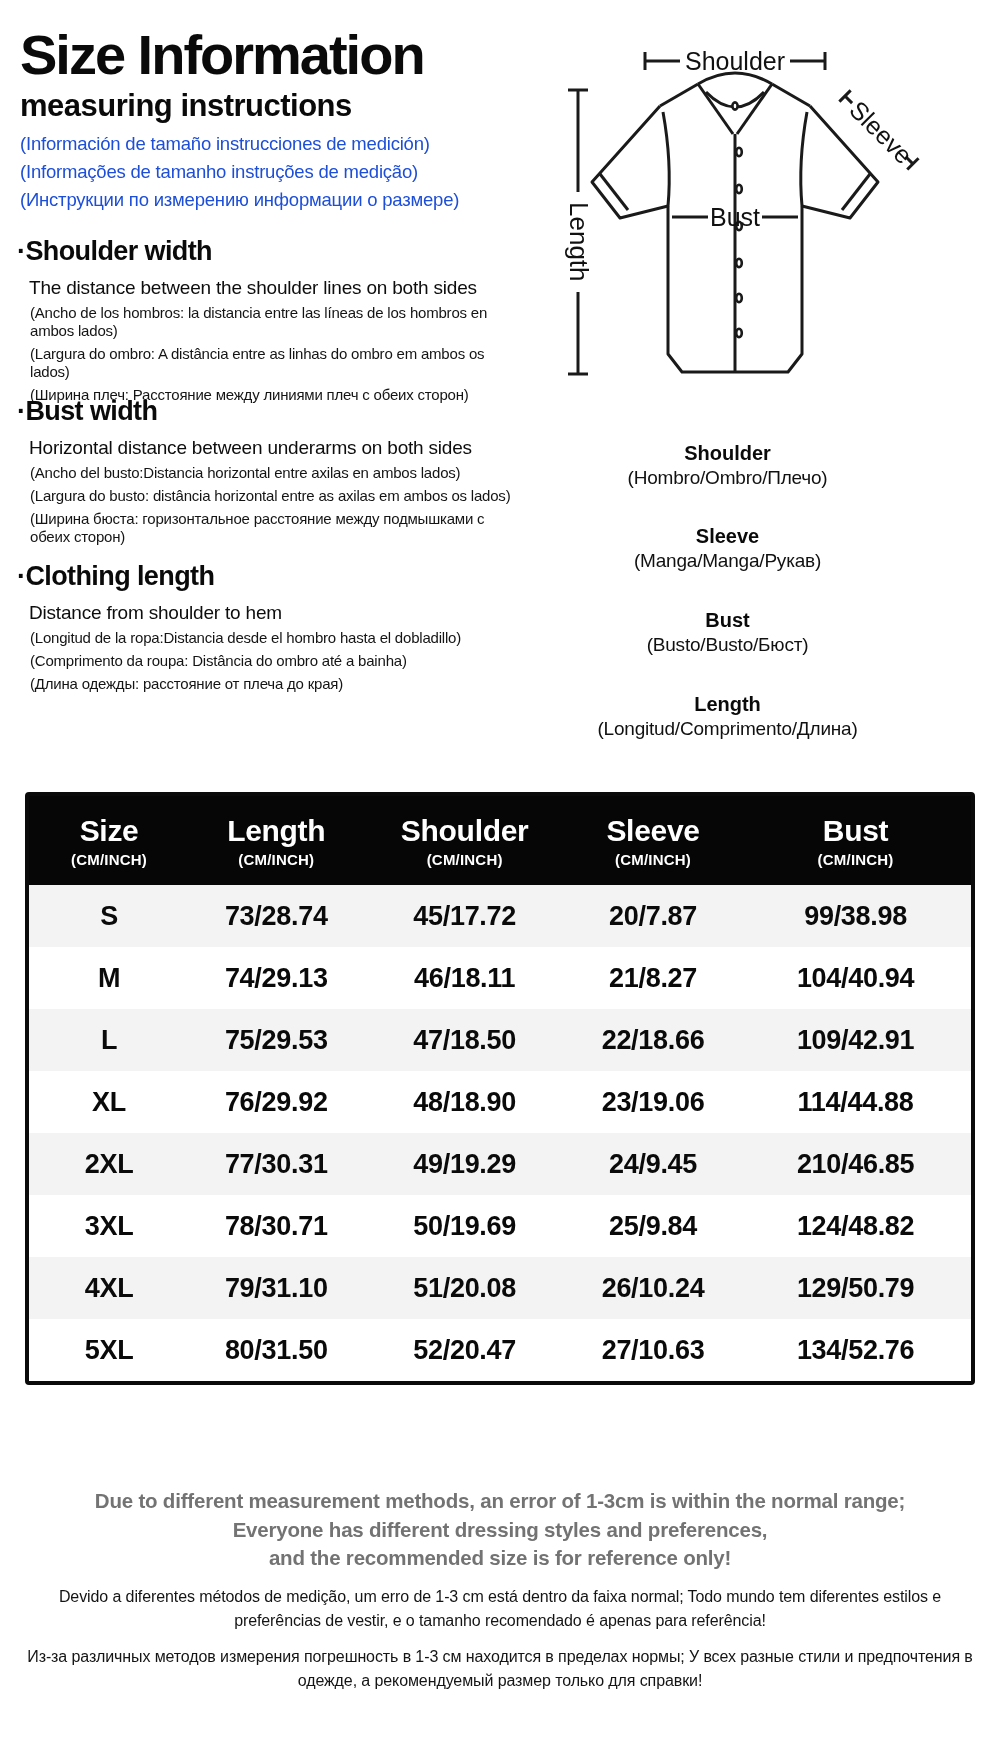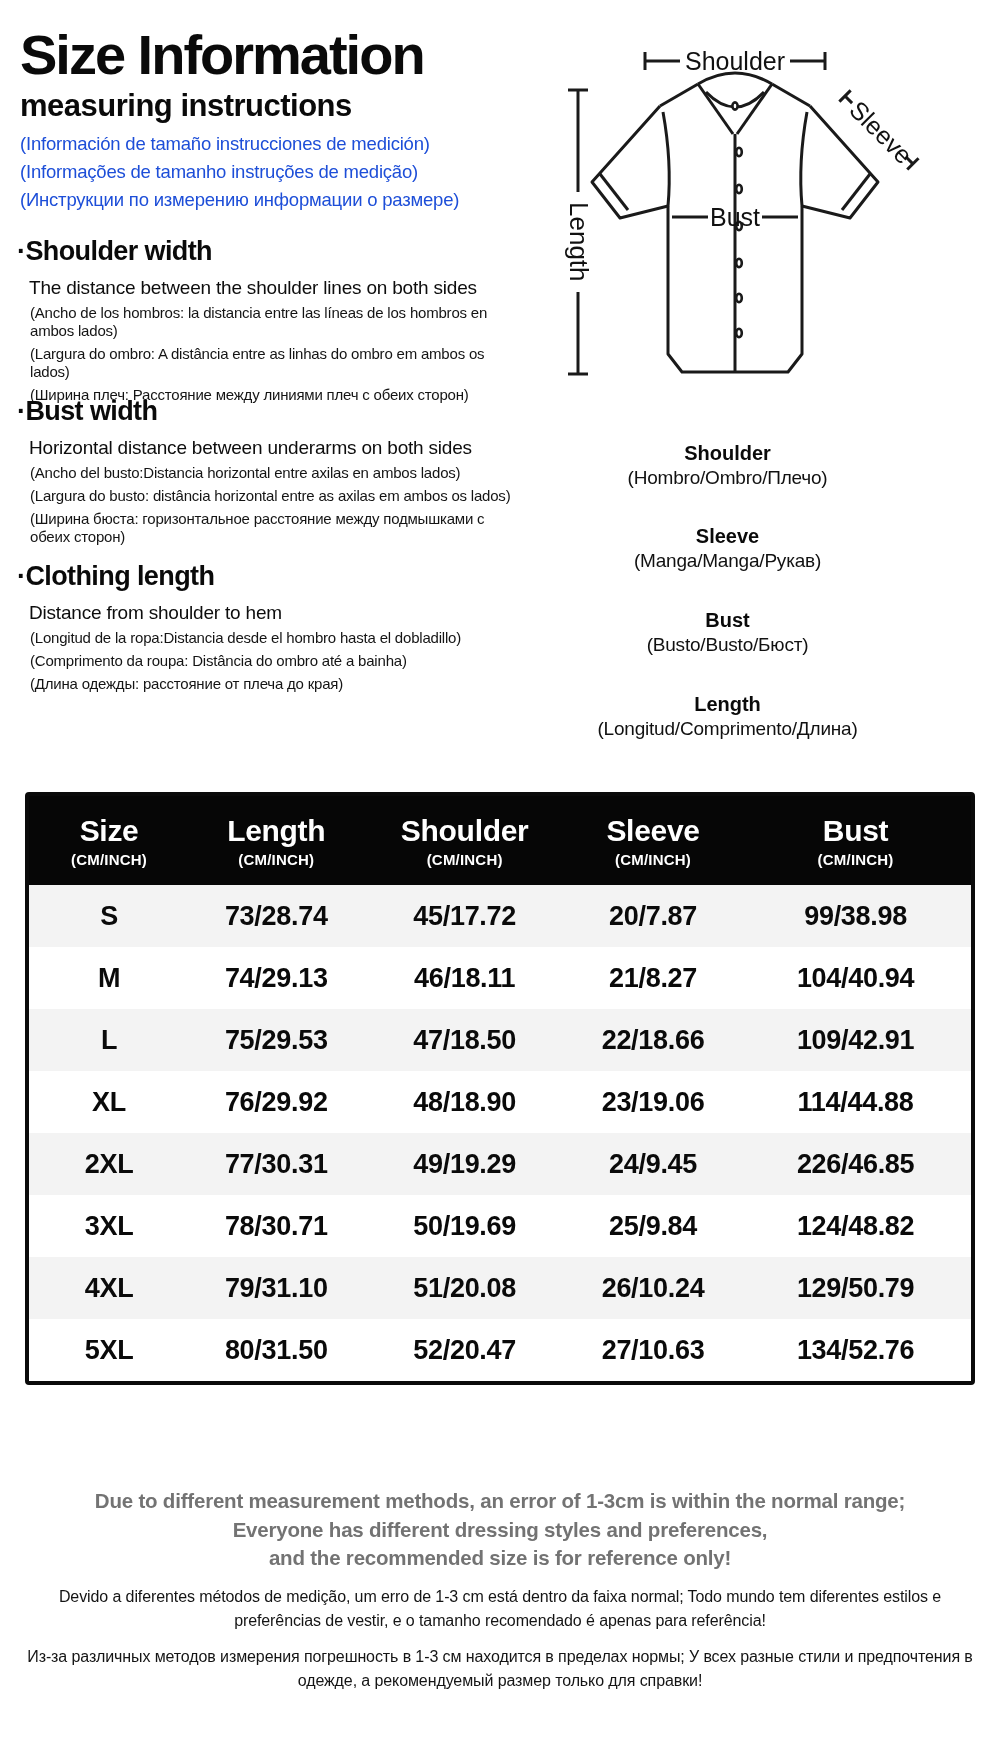--- a/index.html
+++ b/index.html
@@ -237,21 +237,21 @@
           <td>76/29.92</td>
           <td>48/18.90</td>
           <td>23/19.06</td>
           <td>114/44.88</td>
         </tr>
         <tr>
           <td>2XL</td>
           <td>77/30.31</td>
           <td>49/19.29</td>
           <td>24/9.45</td>
-          <td>226/46.85</td>
+          <td>210/46.85</td>
         </tr>
         <tr>
           <td>3XL</td>
           <td>78/30.71</td>
           <td>50/19.69</td>
           <td>25/9.84</td>
           <td>124/48.82</td>
         </tr>
         <tr>
           <td>4XL</td>

